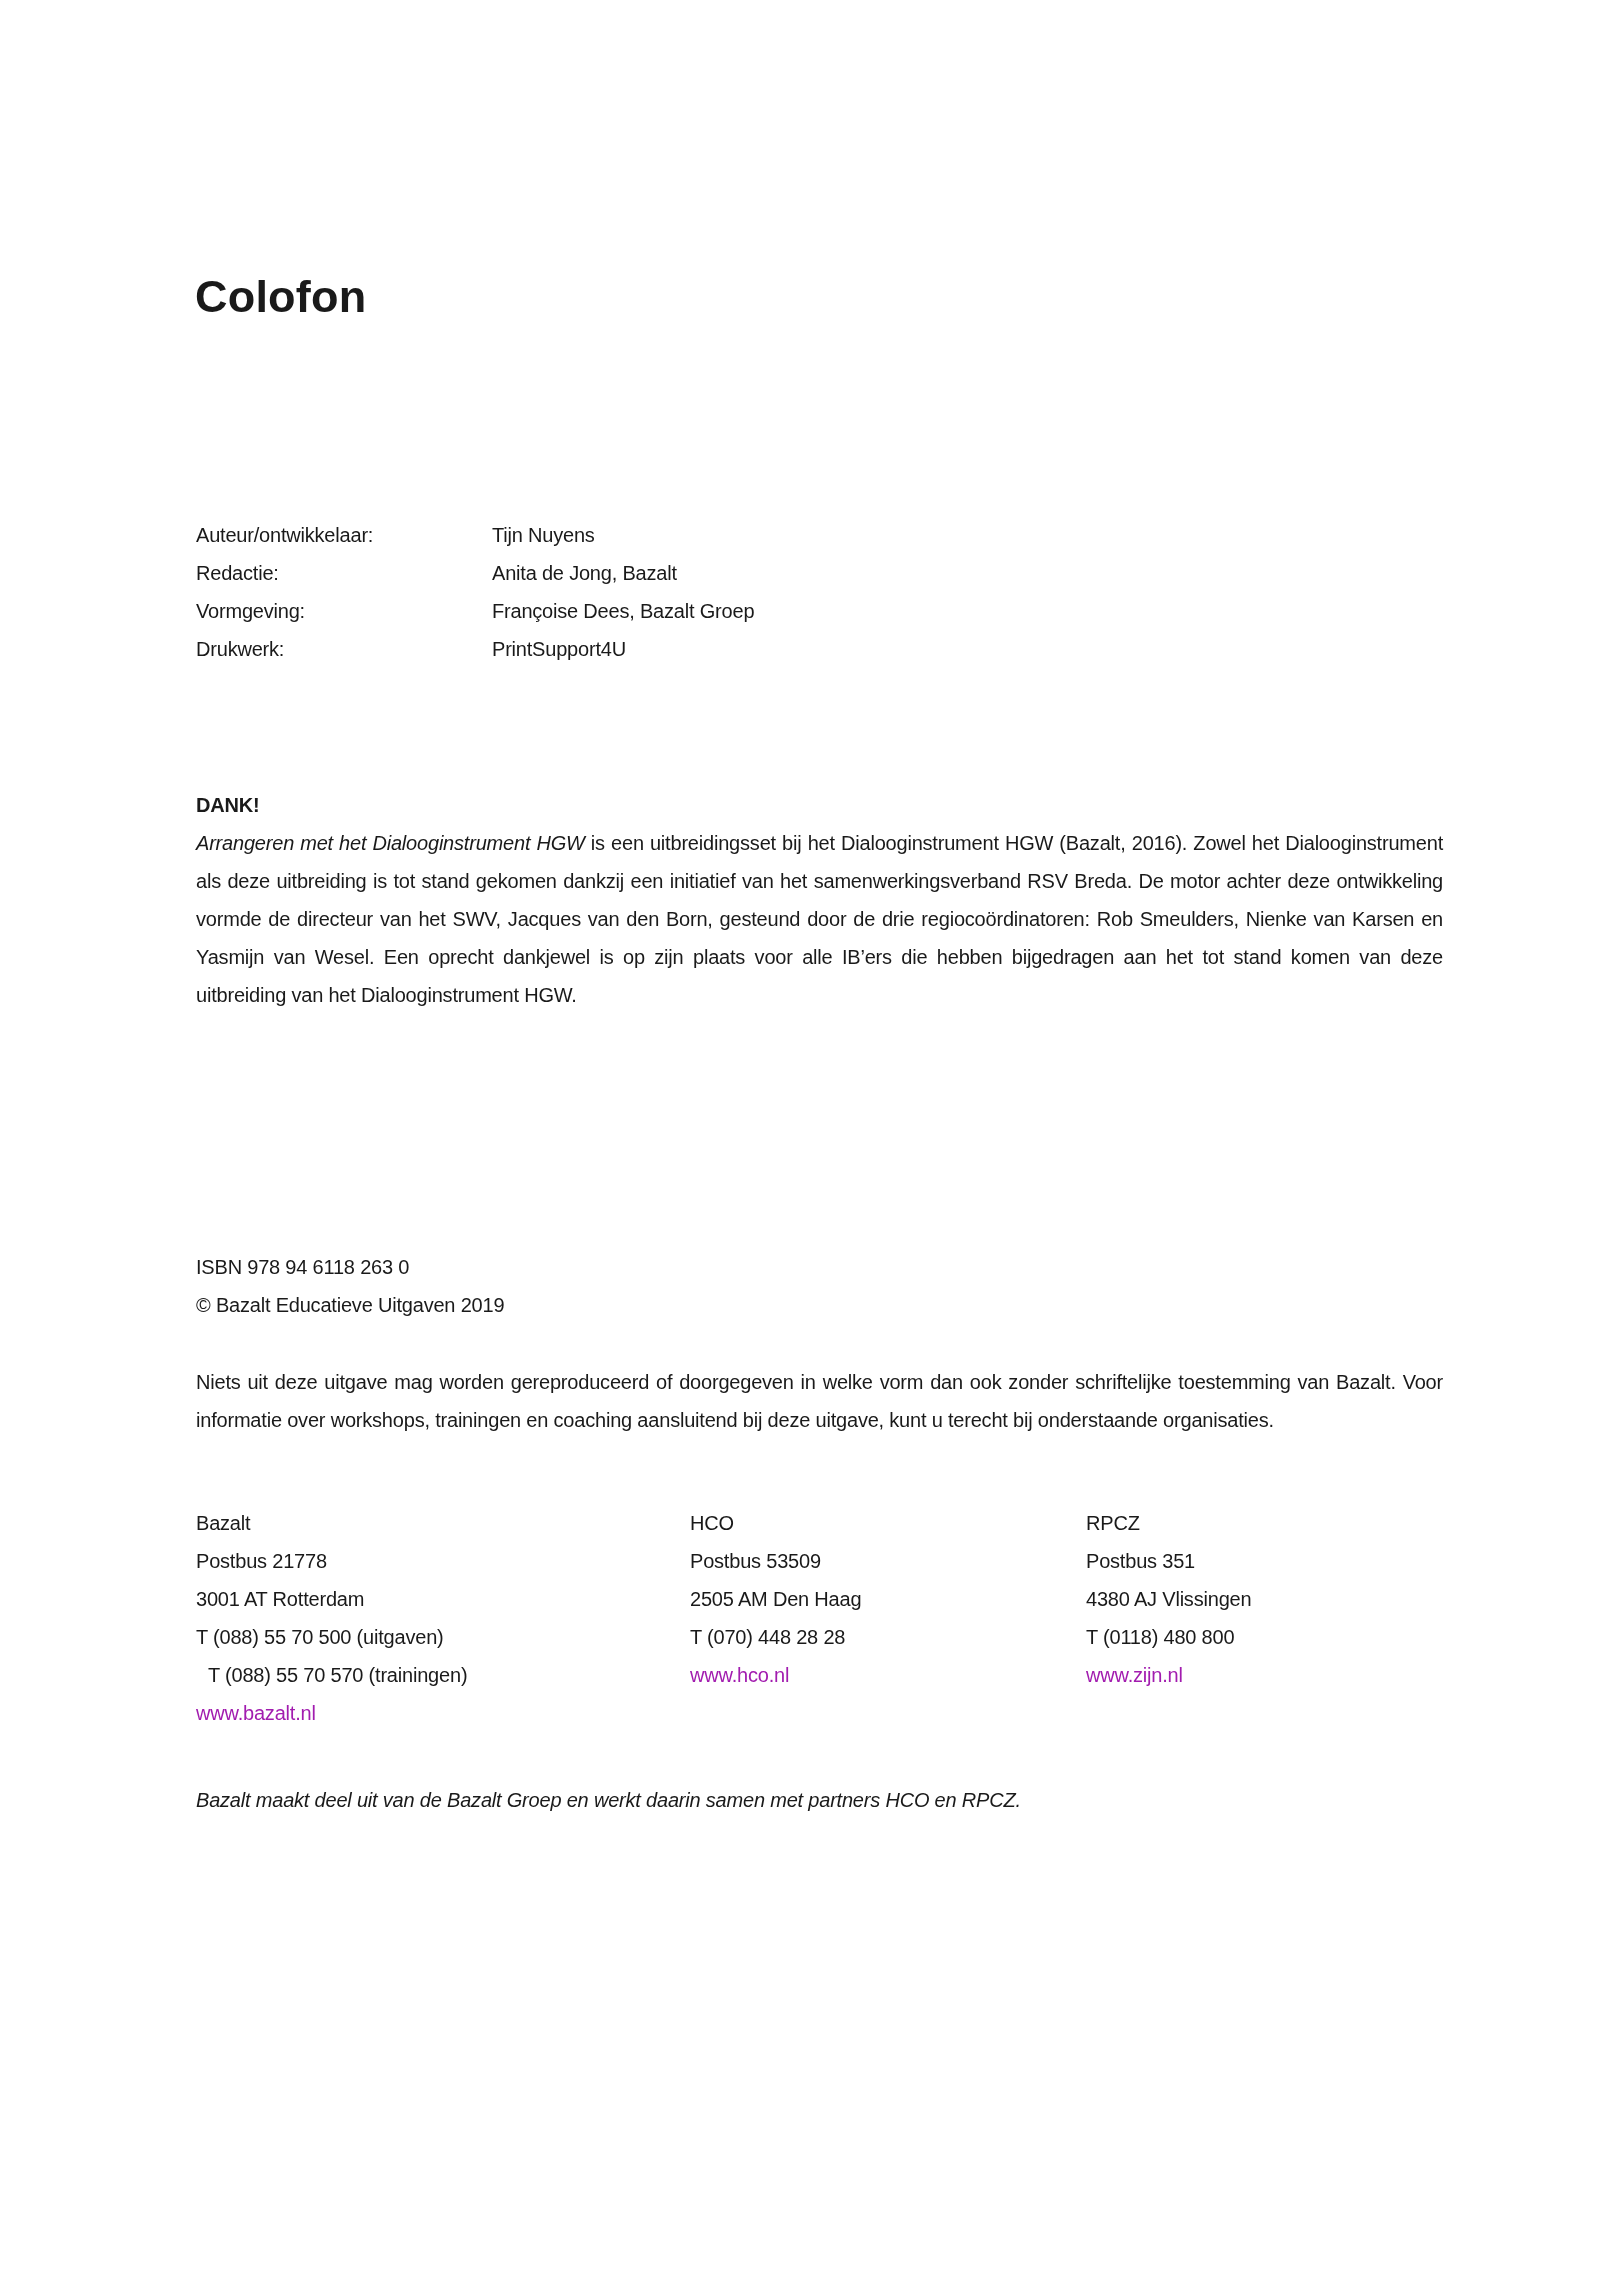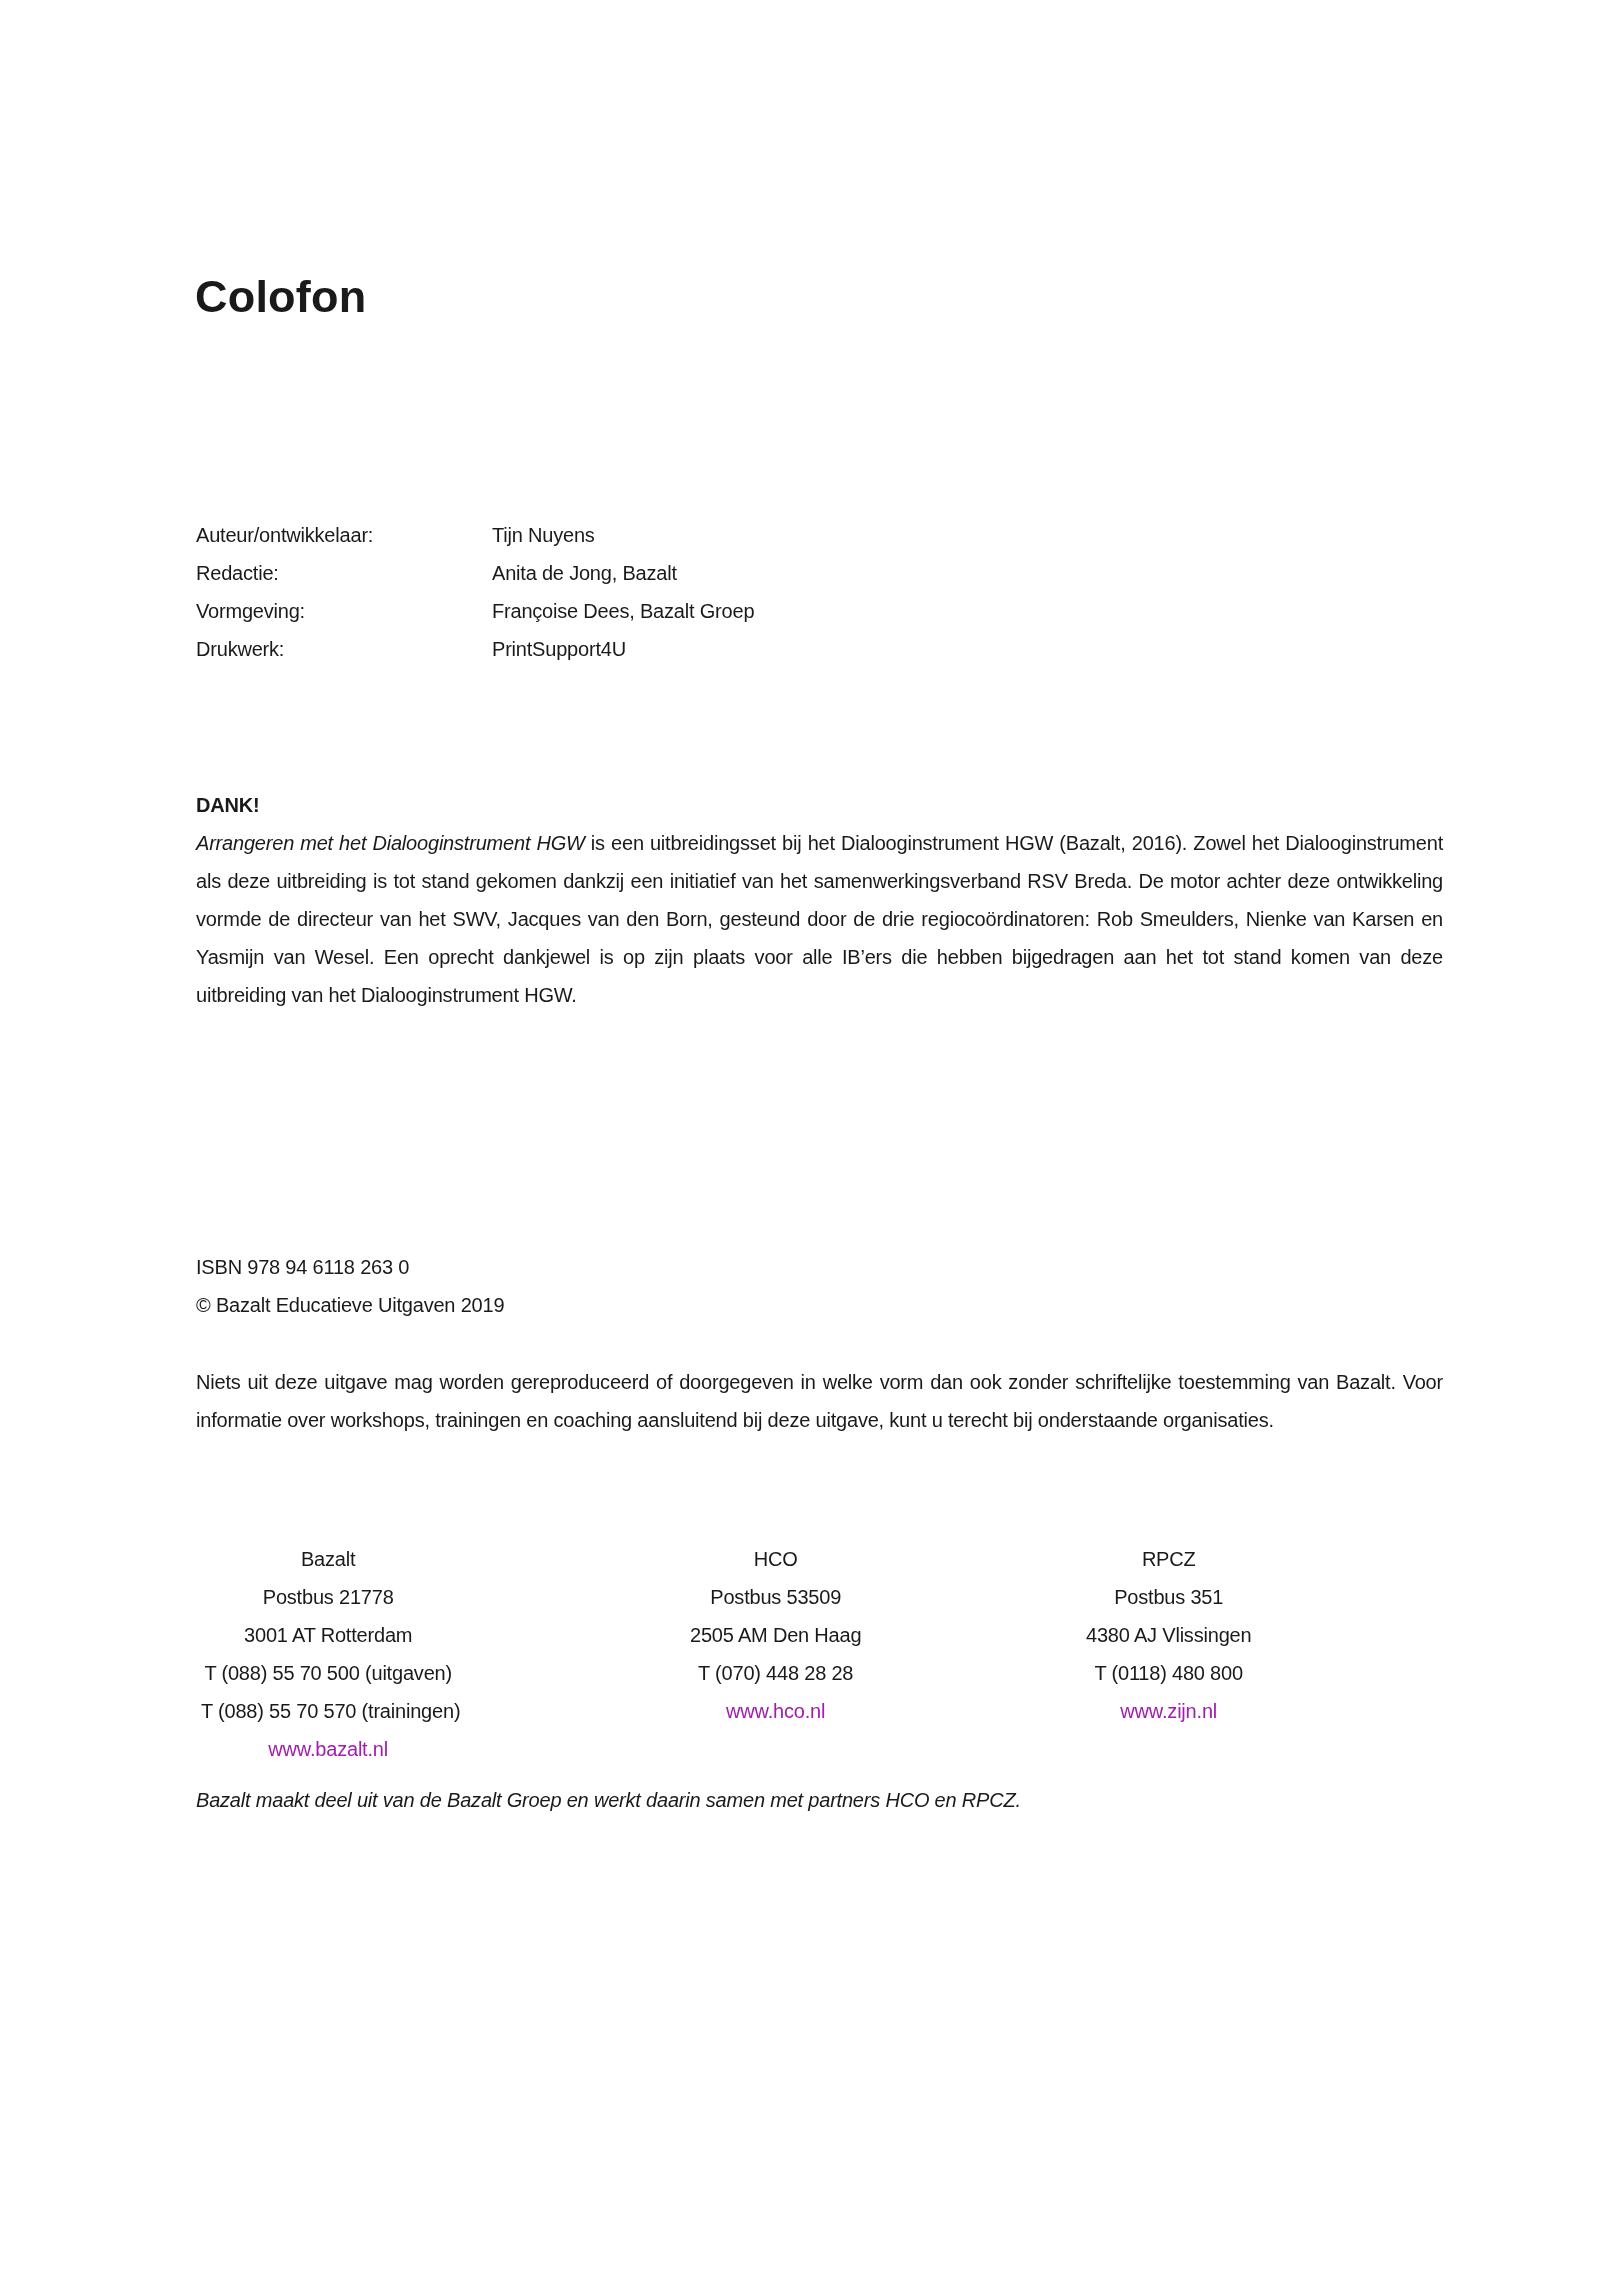--- a/index.html
+++ b/index.html
@@ -73,24 +73,23 @@
     }
     .rights {
       position: absolute;
       left: 196px;
       top: 1363px;
       width: 1247px;
     }
     .addresses {
       position: absolute;
       left: 196px;
-      top: 1540px;
+      top: 1504px;
       width: 1247px;
       height: 235px;
-      text-align: center;
     }
     .addr-col {
       position: absolute;
       top: 0;
       white-space: nowrap;
     }
     .addr-col.c1 { left: 0; }
     .addr-col.c2 { left: 494px; }
     .addr-col.c3 { left: 890px; }
     .addr-line { display: block; height: 38px; }
@@ -140,21 +139,21 @@
   </div>
 
   <p class="rights text justify">Niets uit deze uitgave mag worden gereproduceerd of doorgegeven in welke vorm dan ook zonder schriftelijke toestemming van Bazalt. Voor informatie over workshops, trainingen en coaching aansluitend bij deze uitgave, kunt u terecht bij onderstaande organisaties.</p>
 
   <div class="addresses text">
     <div class="addr-col c1">
       <span class="addr-line">Bazalt</span>
       <span class="addr-line">Postbus 21778</span>
       <span class="addr-line">3001 AT Rotterdam</span>
       <span class="addr-line" style="white-space:pre;">T (088) 55 70 500 (uitgaven)</span>
-      <span class="addr-line" style="white-space:pre;"> T (088) 55 70 570 (trainingen)</span>
+      <span class="addr-line" style="white-space:pre;margin-left:7px;"> T (088) 55 70 570 (trainingen)</span>
       <span class="addr-line"><a class="addr-link">www.bazalt.nl</a></span>
     </div>
     <div class="addr-col c2">
       <span class="addr-line">HCO</span>
       <span class="addr-line">Postbus 53509</span>
       <span class="addr-line">2505 AM Den Haag</span>
       <span class="addr-line">T (070) 448 28 28</span>
       <span class="addr-line"><a class="addr-link">www.hco.nl</a></span>
     </div>
     <div class="addr-col c3">

